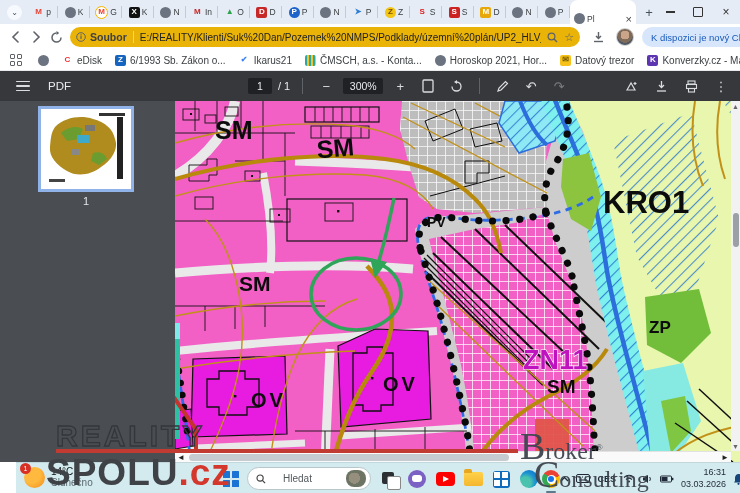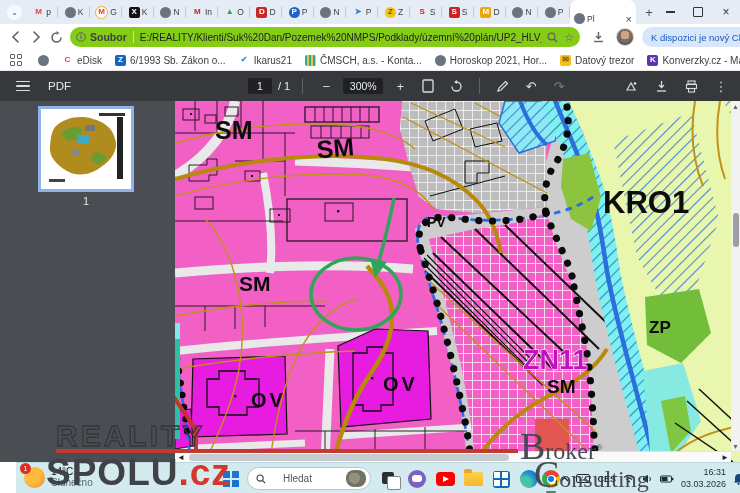--- a/index.html
+++ b/index.html
@@ -20,21 +20,21 @@
   .tab.active .tclose{font-size:11px;color:#444;margin-left:auto;}
   .newtab{width:18px;height:18px;margin-left:6px;border-radius:50%;color:#45505C;font-size:13px;
     display:flex;align-items:center;justify-content:center;}
   .wincontrols{margin-left:auto;display:flex;align-items:center;height:24px;}
   .wc{width:28px;height:24px;display:flex;align-items:center;justify-content:center;color:#333;font-size:12px;}
   .wc .mini{width:9px;height:1.4px;background:#333;}
   .wc .maxi{width:8px;height:8px;border:1.4px solid #333;border-radius:1px;}
   
   .navbar{position:absolute;left:0;top:24px;width:740px;height:26px;background:#fff;display:flex;align-items:center;}
   .navic{width:20px;height:20px;display:flex;align-items:center;justify-content:center;color:#5F6368;flex:0 0 auto;}
-  .addr{margin-left:4px;width:510px;height:20px;background:#84cc16;border-radius:10px;display:flex;align-items:center;padding:0 6px;box-sizing:border-box;}
+  .addr{margin-left:4px;width:510px;height:20px;background:#eab308;border-radius:10px;display:flex;align-items:center;padding:0 6px;box-sizing:border-box;}
   .addr .chip{display:flex;align-items:center;gap:4px;color:#3C4043;font-size:10.5px;font-weight:bold;flex:0 0 auto;}
   .addr .sep{width:1px;height:12px;background:#D0D3D8;margin:0 6px;flex:0 0 auto;}
   .addr .url{font-size:10px;color:#202124;white-space:nowrap;overflow:hidden;flex:1 1 auto;}
   .addr .aic{flex:0 0 auto;margin-left:6px;color:#5F6368;display:flex;align-items:center;}
   .avatar{width:18px;height:18px;border-radius:50%;margin-left:8px;flex:0 0 auto;
     background:radial-gradient(circle at 50% 38%,#caa58a 0 34%,#7d6a58 35% 60%,#4f5864 61% 100%);border:1px solid #d0d0d0;box-sizing:border-box;}
   .updatepill{margin-left:8px;height:20px;border-radius:10px;background:#D7E6FB;color:#185ABC;
     font-size:9.5px;display:flex;align-items:center;padding:0 9px;white-space:nowrap;flex:0 0 auto;}
   
   .bookmarks{position:absolute;left:0;top:50px;width:740px;height:21px;background:#fff;display:flex;align-items:center;

